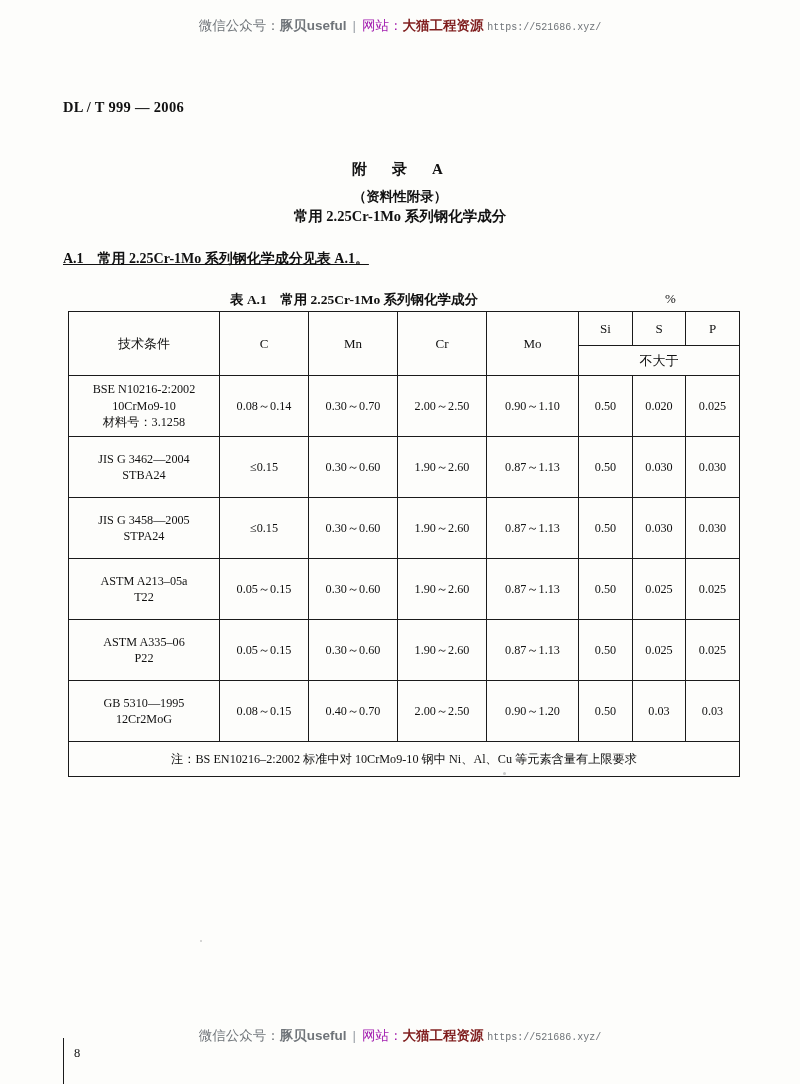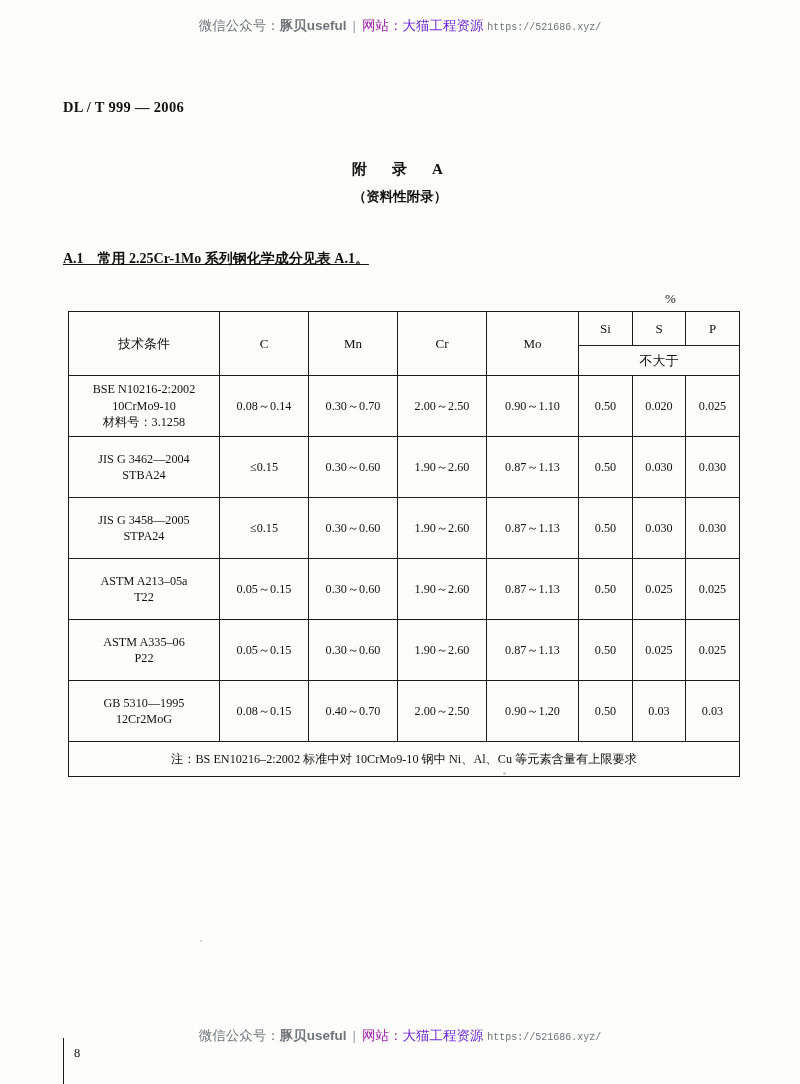--- a/index.html
+++ b/index.html
@@ -29,21 +29,21 @@
     text-align: center;
     font-size: 13.5px;
     color: #7a7f85;
     font-family: "Liberation Sans", sans-serif;
     white-space: nowrap;
   }
   .watermark .wm-label { color: #6f7479; }
   .watermark .wm-name { color: #6f7479; font-weight: bold; }
   .watermark .wm-sep { color: #9aa0a6; padding: 0 6px; }
   .watermark .wm-site { color: #a21caf; }
-  .watermark .wm-org { color: #6d28d9; font-weight: normal; }
+  .watermark .wm-org { color: #7f1d1d; font-weight: bold; }
   .watermark .wm-url { color: #6f7479; font-family: "Liberation Mono", monospace; font-size: 10px; }
   #watermark-top { top: 17px; }
   #watermark-bottom { top: 1027px; }
 
   
   .doc-code {
     position: absolute;
     left: 63px;
     top: 99px;
     font-size: 14.5px;
@@ -161,23 +161,25 @@
 <div class="page">
 
   <div class="watermark" id="watermark-top">
     <span class="wm-label">微信公众号：</span><span class="wm-name">豚贝useful</span><span class="wm-sep">|</span><span class="wm-site">网站：</span><span class="wm-org">大猫工程资源</span> <span class="wm-url">https://521686.xyz/</span>
   </div>
 
   <div class="doc-code">DL / T 999 — 2006</div>
 
   <div class="annex-title" id="annex-type">（资料性附录）</div>
   <div class="annex-title" id="annex-label">附　录　A</div>
+  <div class="annex-title" id="annex-name">常用 2.25Cr-1Mo 系列钢化学成分</div>
 
   <div id="clause-a1">A.1　常用 2.25Cr-1Mo 系列钢化学成分见表 A.1。</div>
 
+  <div id="table-caption">表 A.1　常用 2.25Cr-1Mo 系列钢化学成分</div>
   <div id="table-unit">%</div>
 
   <div class="tbl-wrap">
     <table class="spec">
       <tbody>
         <tr class="hd-main">
           <td class="cond" rowspan="2">技术条件</td>
           <td class="c" rowspan="2">C</td>
           <td class="mn" rowspan="2">Mn</td>
           <td class="cr" rowspan="2">Cr</td>

